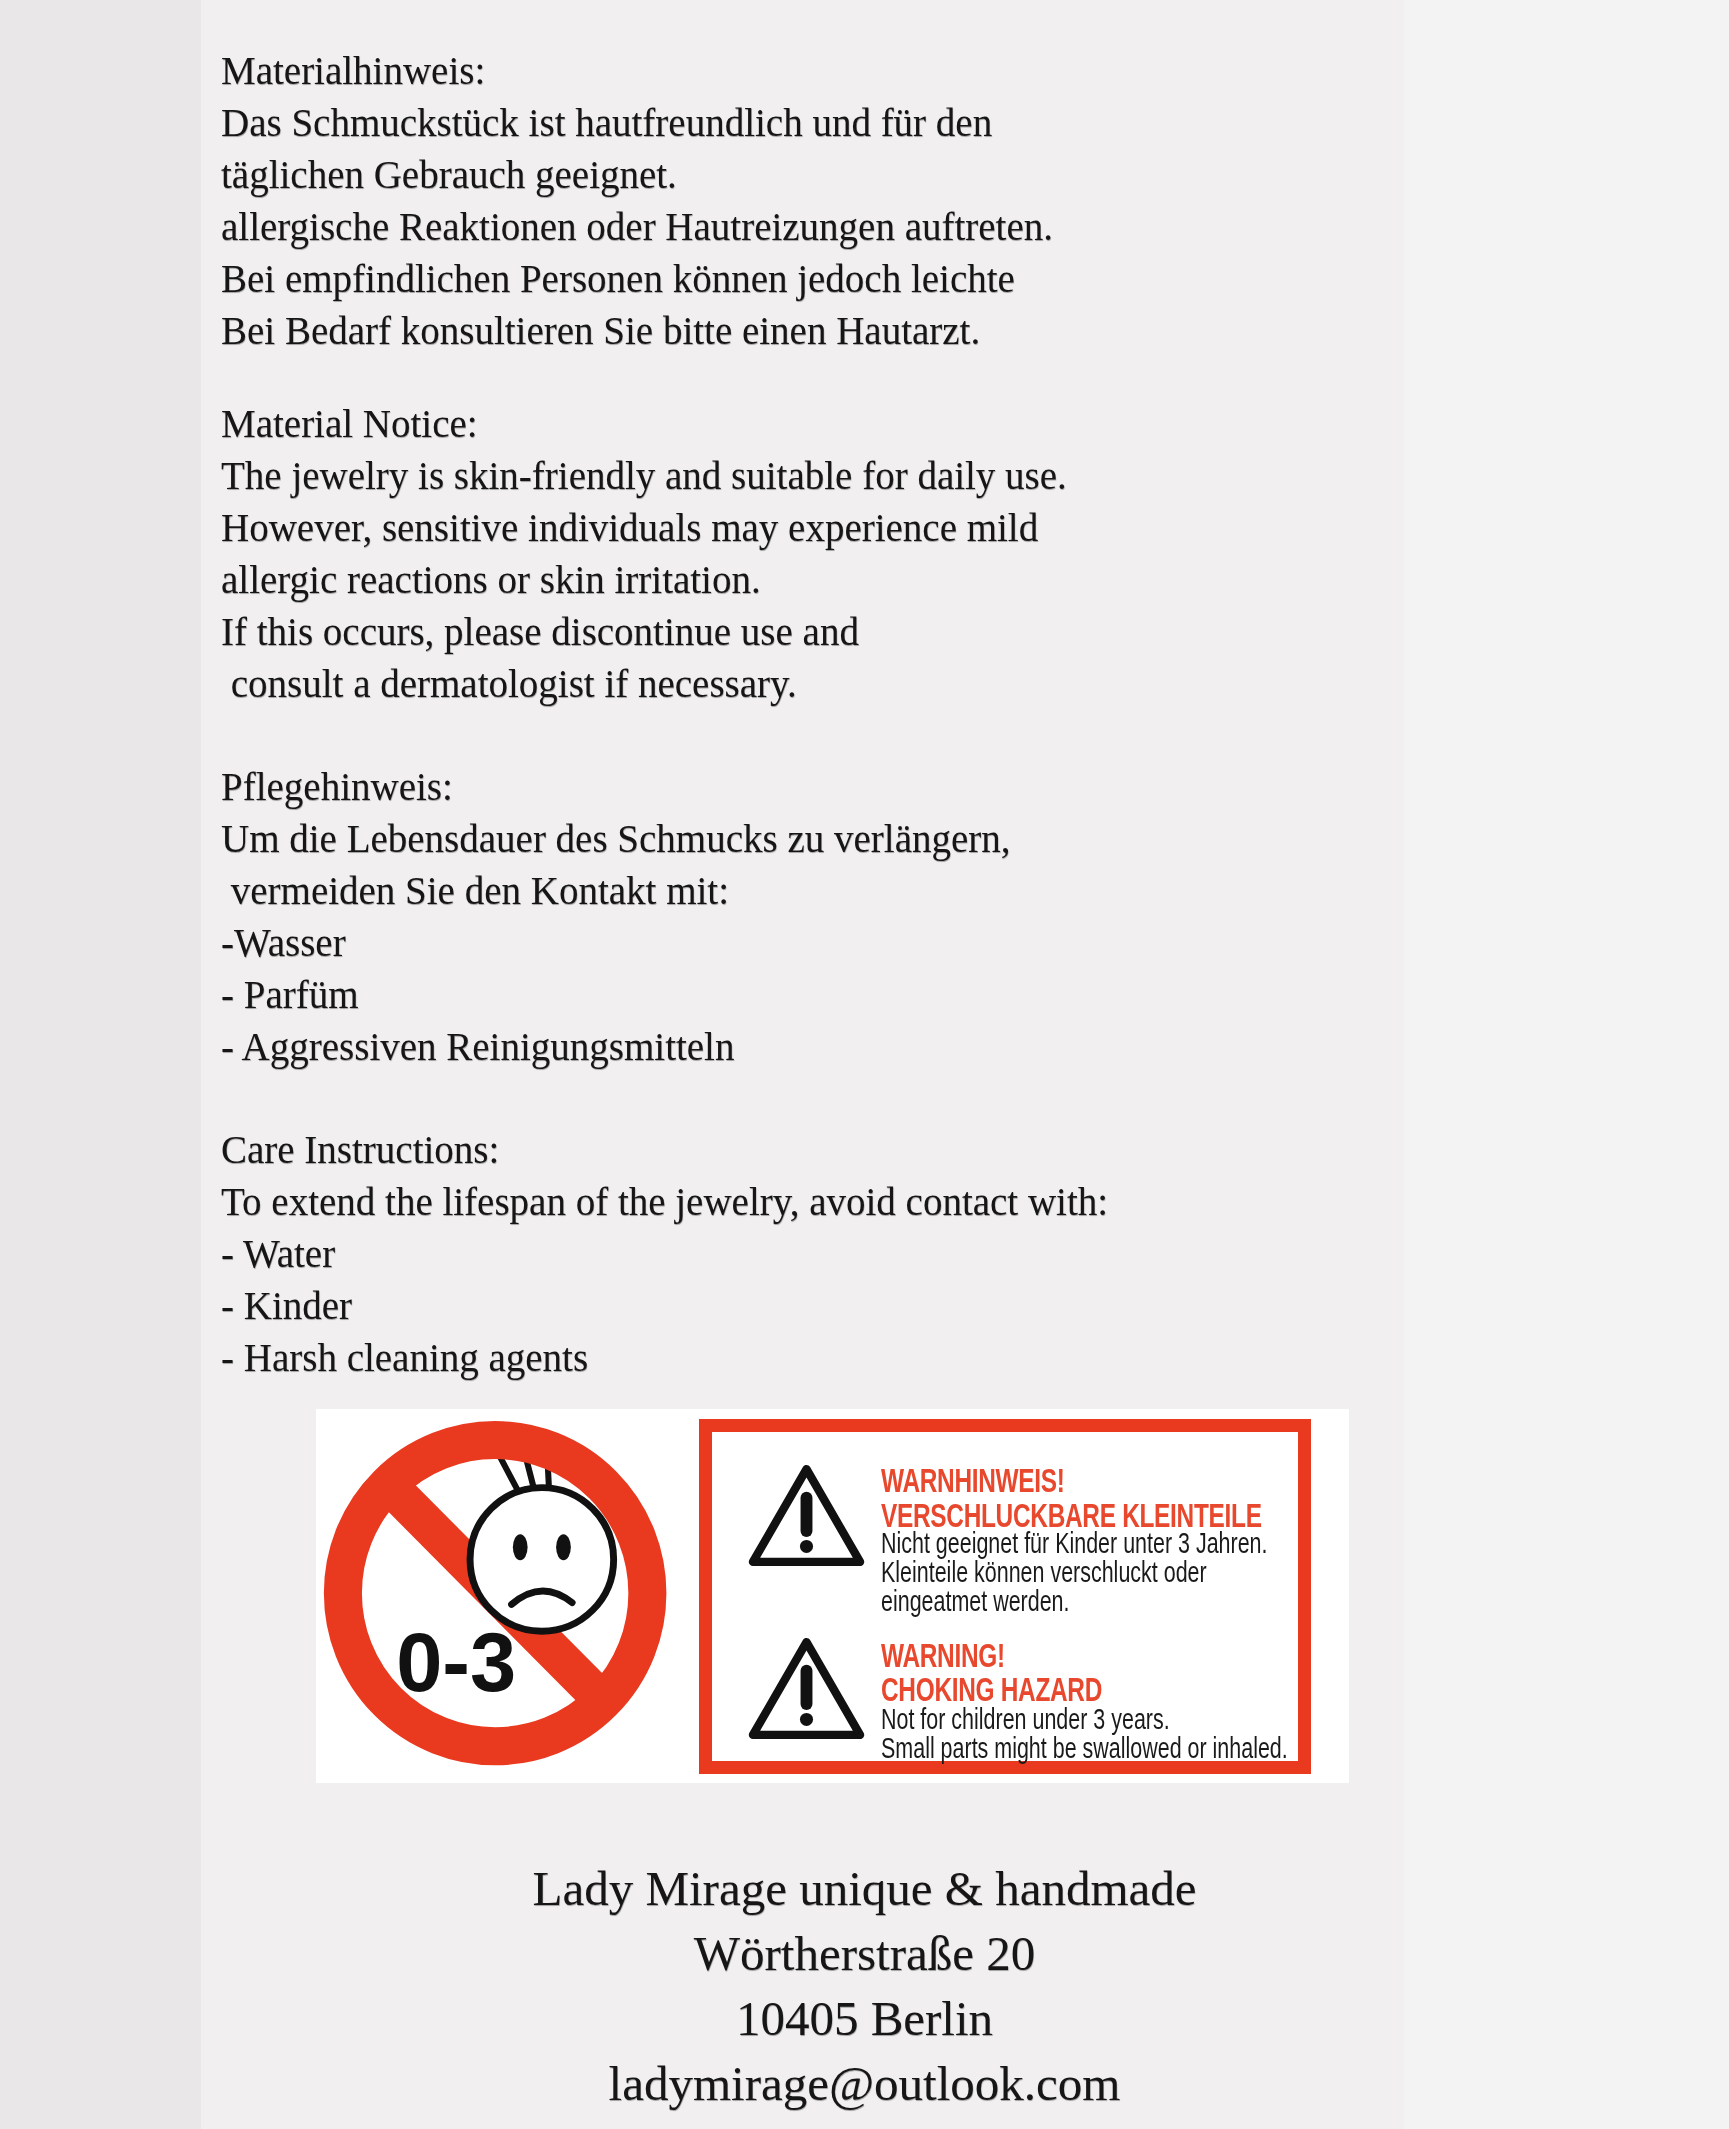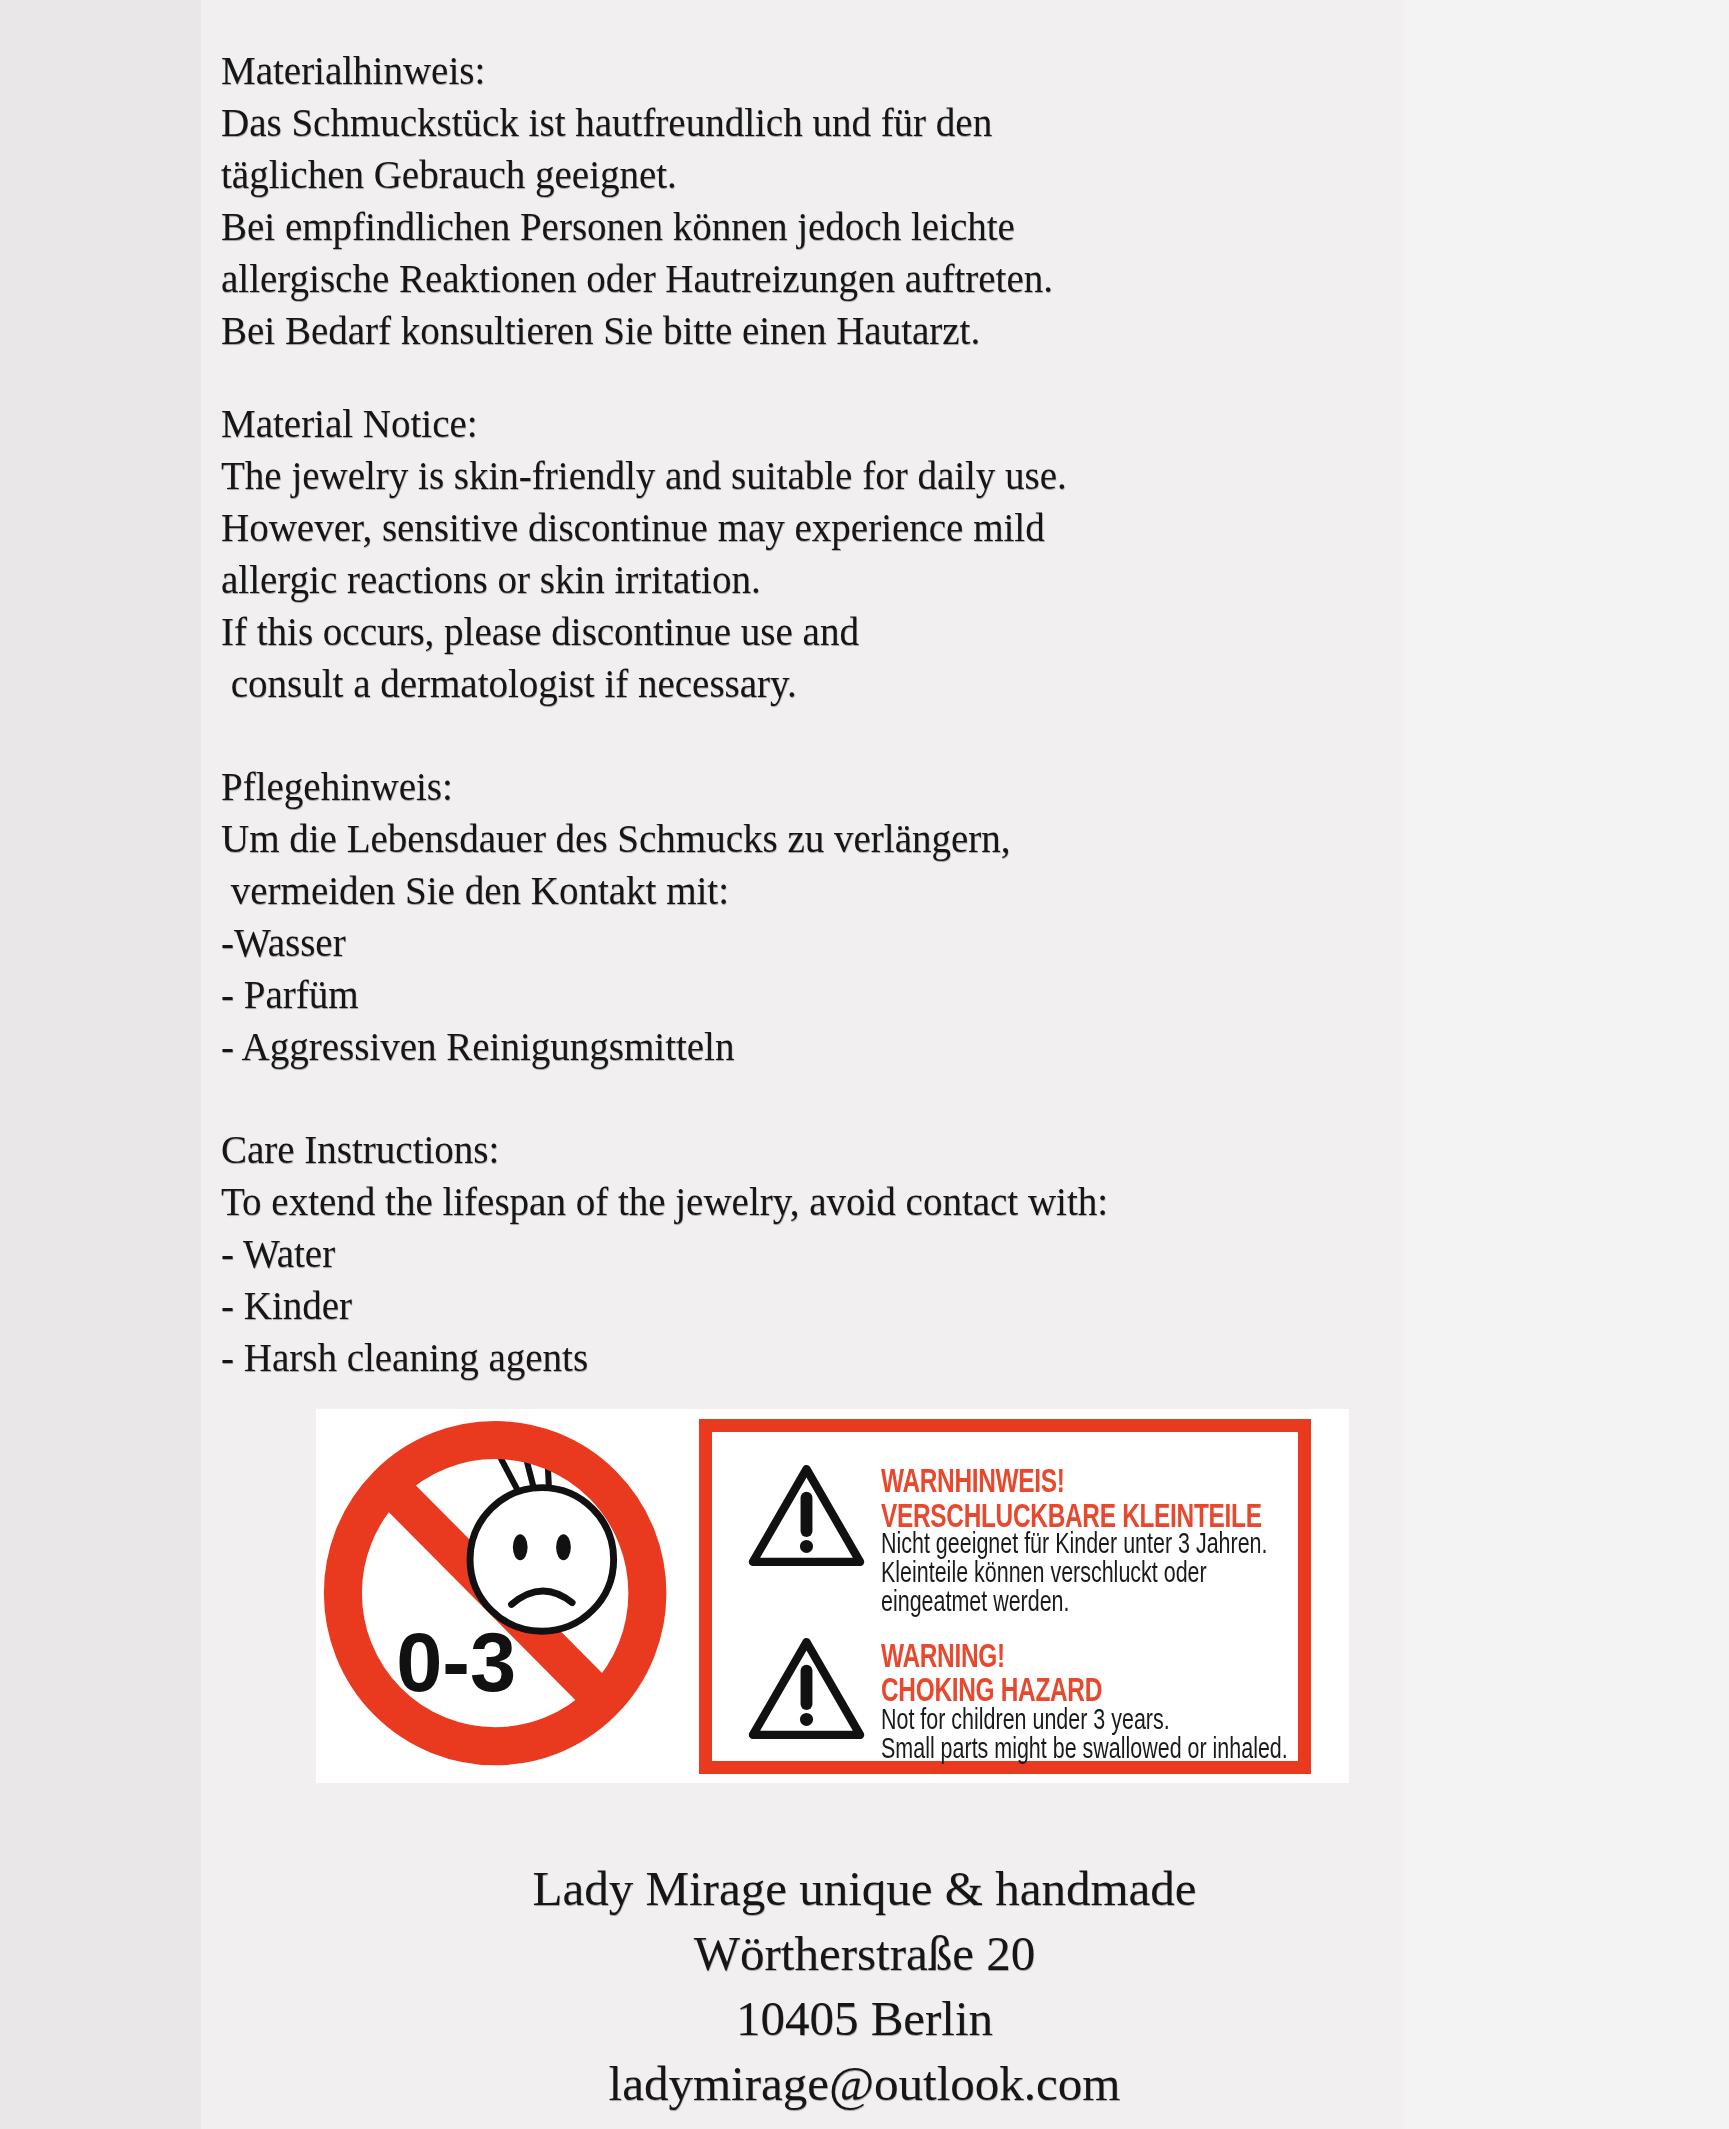--- a/index.html
+++ b/index.html
@@ -97,29 +97,29 @@
 </style>
 </head>
 <body>
 
 <div id="page">
 
   <div class="section section-1">
       <div class="body-line">Materialhinweis:</div>
       <div class="body-line">Das Schmuckstück ist hautfreundlich und für den</div>
       <div class="body-line">täglichen Gebrauch geeignet.</div>
+      <div class="body-line">allergische Reaktionen oder Hautreizungen auftreten.</div>
       <div class="body-line">Bei empfindlichen Personen können jedoch leichte</div>
-      <div class="body-line">allergische Reaktionen oder Hautreizungen auftreten.</div>
       <div class="body-line">Bei Bedarf konsultieren Sie bitte einen Hautarzt.</div>
     </div>
 
   <div class="section section-2">
       <div class="body-line">Material Notice:</div>
       <div class="body-line">The jewelry is skin-friendly and suitable for daily use.</div>
-      <div class="body-line">However, sensitive discontinue may experience mild</div>
+      <div class="body-line">However, sensitive individuals may experience mild</div>
       <div class="body-line">allergic reactions or skin irritation.</div>
       <div class="body-line">If this occurs, please discontinue use and</div>
       <div class="body-line"> consult a dermatologist if necessary.</div>
     </div>
 
   <div class="section section-3">
       <div class="body-line">Pflegehinweis:</div>
       <div class="body-line">Um die Lebensdauer des Schmucks zu verlängern,</div>
       <div class="body-line"> vermeiden Sie den Kontakt mit:</div>
       <div class="body-line">-Wasser</div>

